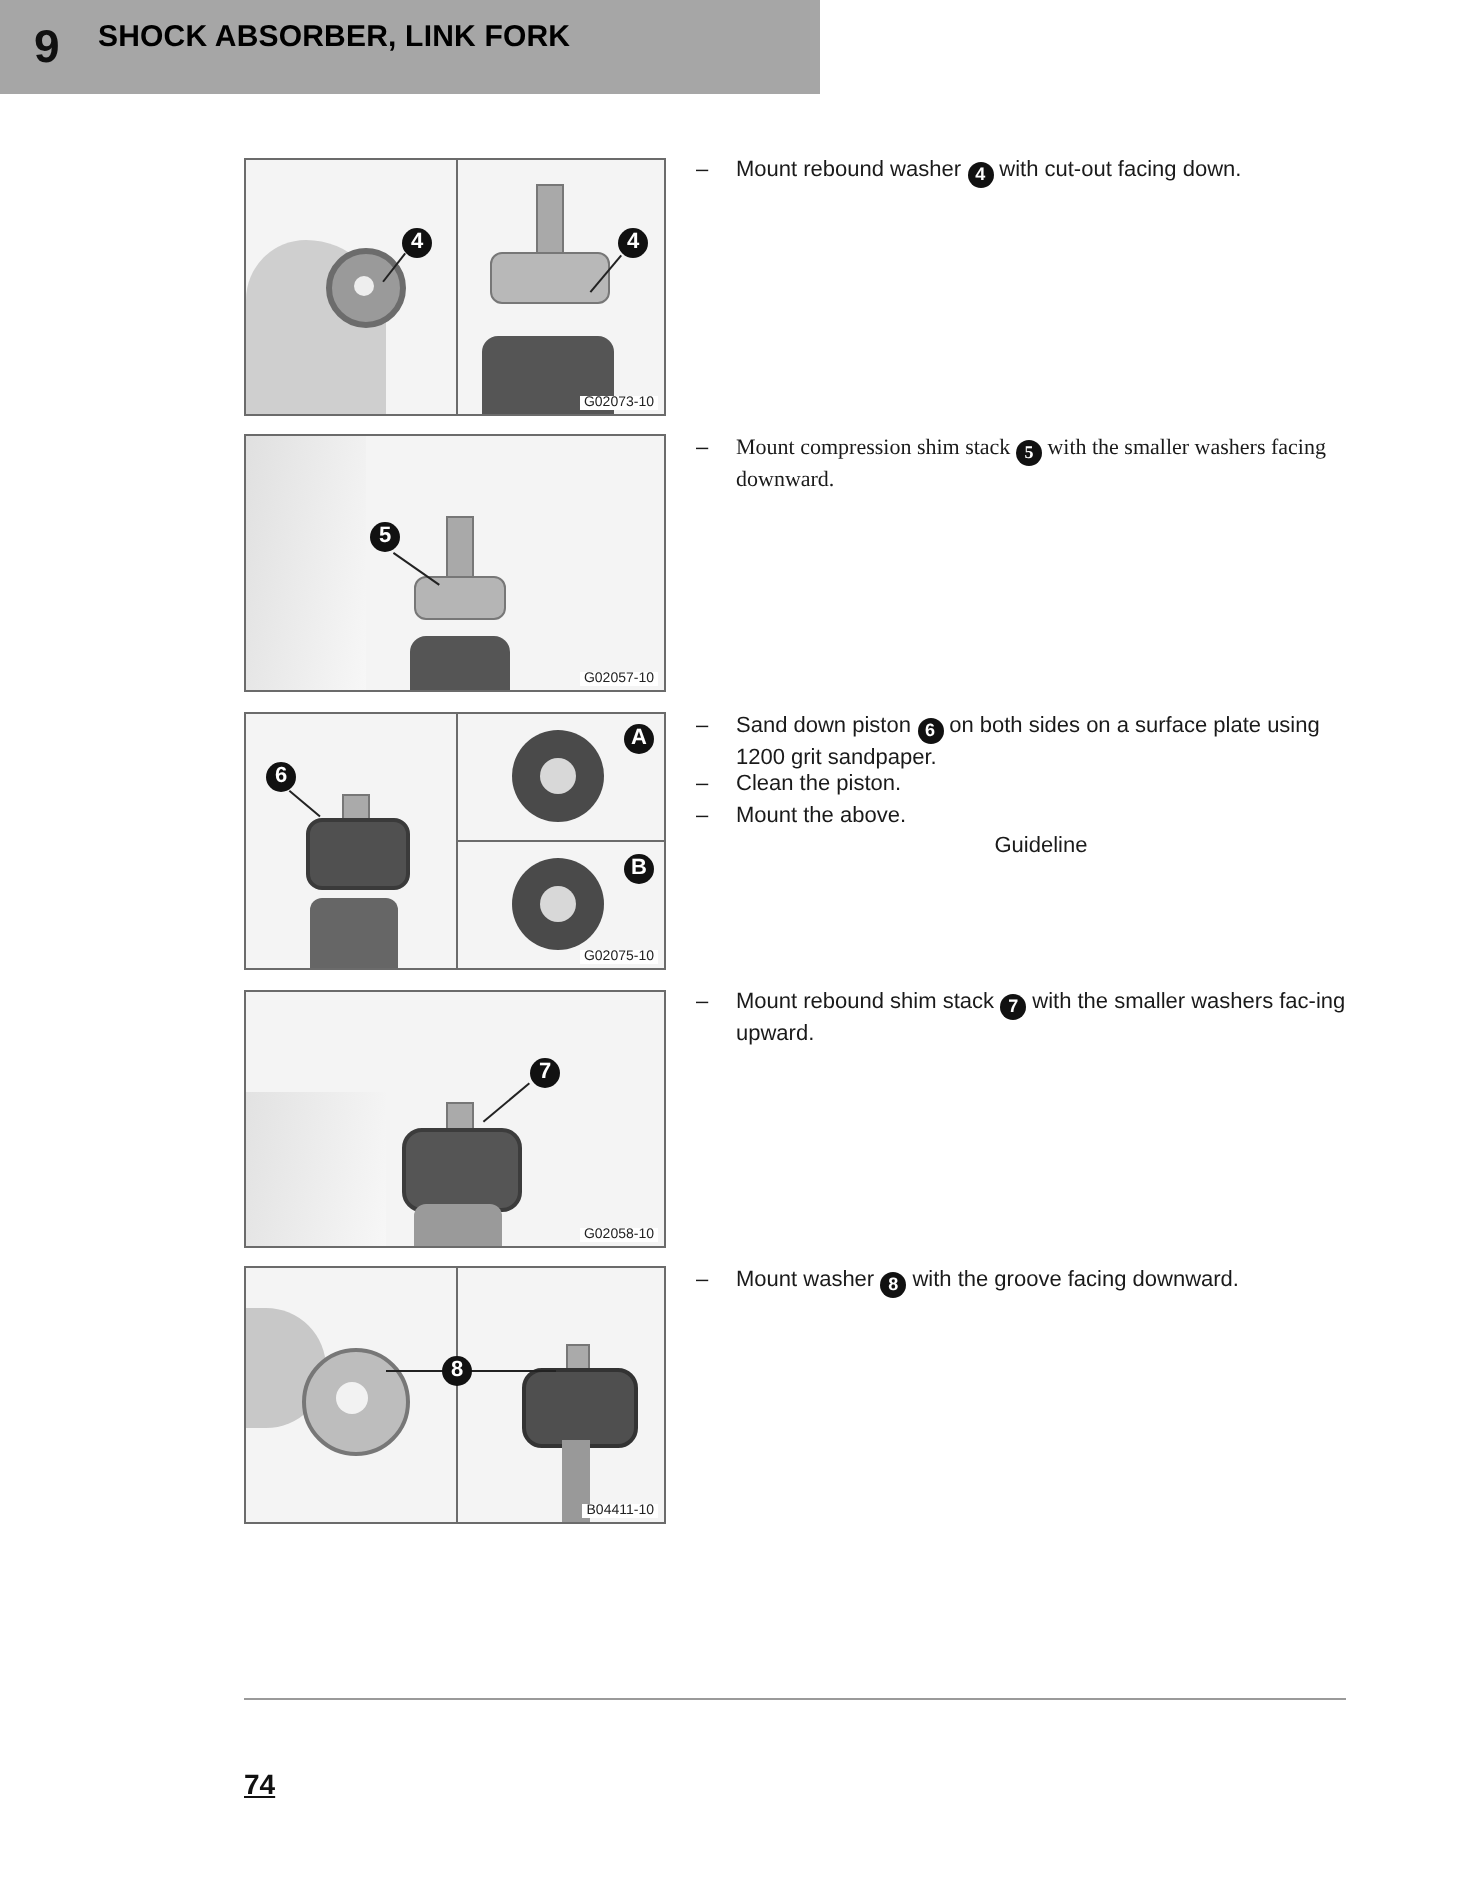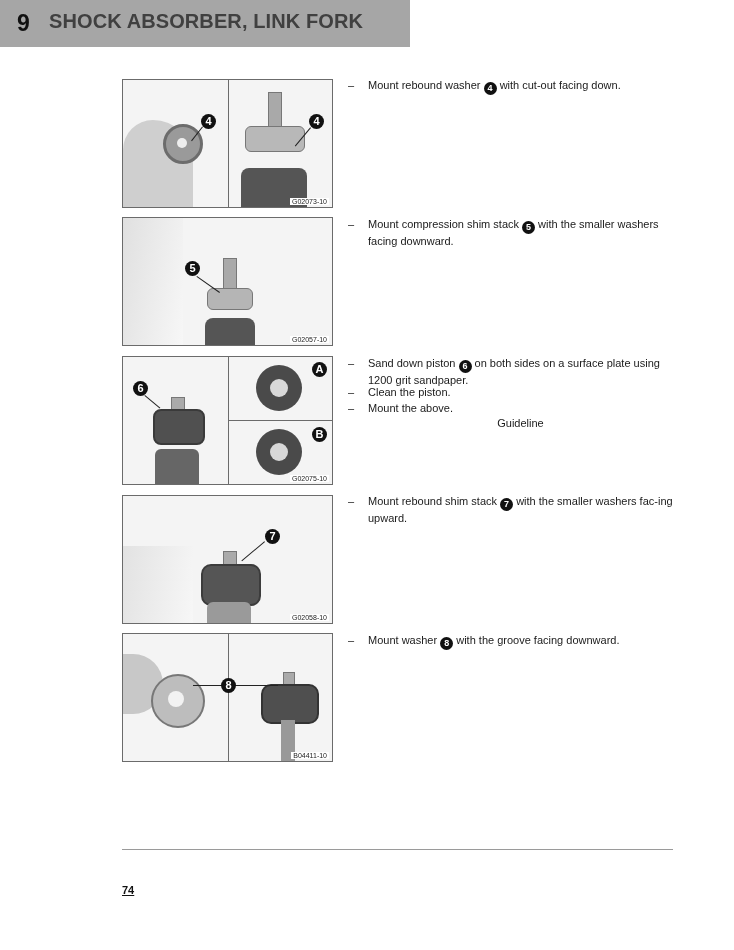--- a/index.html
+++ b/index.html
@@ -7,21 +7,21 @@
     width:734px; height:950px; background:#ffffff; position:relative; overflow:hidden;
     font-family:"Liberation Sans", sans-serif; color:#1a1a1a;
   }
   .header-band {
     position:absolute; left:0; top:0; width:410px; height:47px; background:#a6a6a6;
   }
   .header-band .num {
     position:absolute; left:17px; top:10px; font-size:23px; font-weight:bold; color:#111;
   }
   .header-band .title {
-    position:absolute; left:49px; top:10px; font-size:20px; font-weight:bold; color:#404040; letter-spacing:0.1px;
+    position:absolute; left:49px; top:10px; font-size:15px; font-weight:bold; color:#000000; letter-spacing:0.1px;
   }
   .fig {
     position:absolute; left:122px; width:211px; border:1px solid #6b6b6b; background:#f4f4f4; overflow:hidden;
     box-sizing:border-box;
   }
   .fig .divider-v { position:absolute; top:0; bottom:0; width:1px; background:#6b6b6b; }
   .fig .divider-h { position:absolute; height:1px; background:#6b6b6b; }
   .fig .code {
     position:absolute; right:3px; bottom:2px; font-size:7px; background:#fff; padding:0 2px; color:#222;
   }
@@ -39,21 +39,21 @@
   .ic {
     display:inline-block; width:13px; height:13px; border-radius:50%; background:#111; color:#fff;
     font-size:9px; font-weight:bold; text-align:center; line-height:13px; vertical-align:-2px;
   }
   table.guide {
     position:absolute; left:368px; top:431px; width:305px; border-collapse:collapse; font-size:11px;
   }
   table.guide td { border:1px solid #444; padding:1px 4px; height:15px; }
   table.guide td.c1 { width:146px; }
   .rule { position:absolute; left:122px; top:849px; width:551px; height:1px; background:#9a9a9a; }
-  .page-num { position:absolute; left:122px; top:884px; font-size:11px; font-weight:bold; color:#111;text-decoration:underline; }
+  .page-num { position:absolute; left:122px; top:884px; font-size:14px; font-weight:bold; color:#111;text-decoration:underline; }
   
   .shape { position:absolute; }
 </style>
 </head>
 <body>
 
 <div class="header-band">
   <span class="num">9</span>
   <span class="title">SHOCK ABSORBER, LINK FORK</span>
 </div>
@@ -127,21 +127,21 @@
   <div class="callout" style="left:98px;top:44px;">8</div>
   <span class="code">B04411-10</span>
 </div>
 
 <span class="bullet" style="top:78px;">–</span>
 <div class="step-text" style="top:78px;">
   <span>Mount rebound washer </span><span class="ic">4</span><span> with cut-out facing down.</span>
 </div>
 
 <span class="bullet" style="top:217px;">–</span>
-<div class="step-text" style="top:217px;">
+<div class="step-text" style="top:217px;font-family:Liberation Serif, serif;">
   <span>Mount compression shim stack </span><span class="ic">5</span><span> with the smaller washers facing downward.</span>
 </div>
 
 <span class="bullet" style="top:356px;">–</span>
 <div class="step-text" style="top:356px;">
   <span>Sand down piston </span><span class="ic">6</span><span> on both sides on a surface plate using 1200 grit sandpaper.</span>
 </div>
 
 <span class="bullet" style="top:385px;">–</span>
 <div class="step-text" style="top:385px;">Clean the piston.</div>

